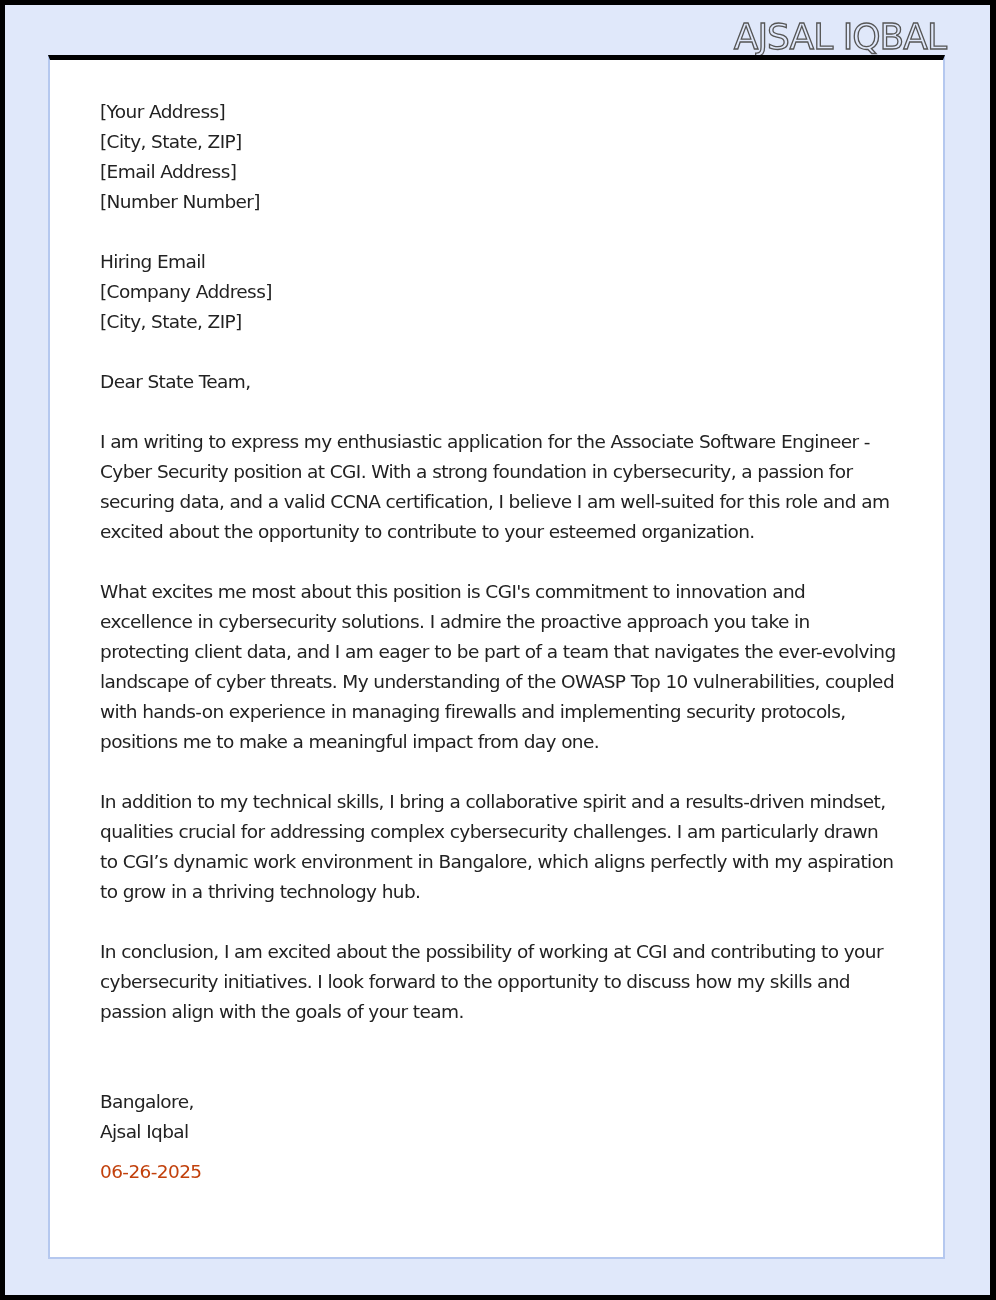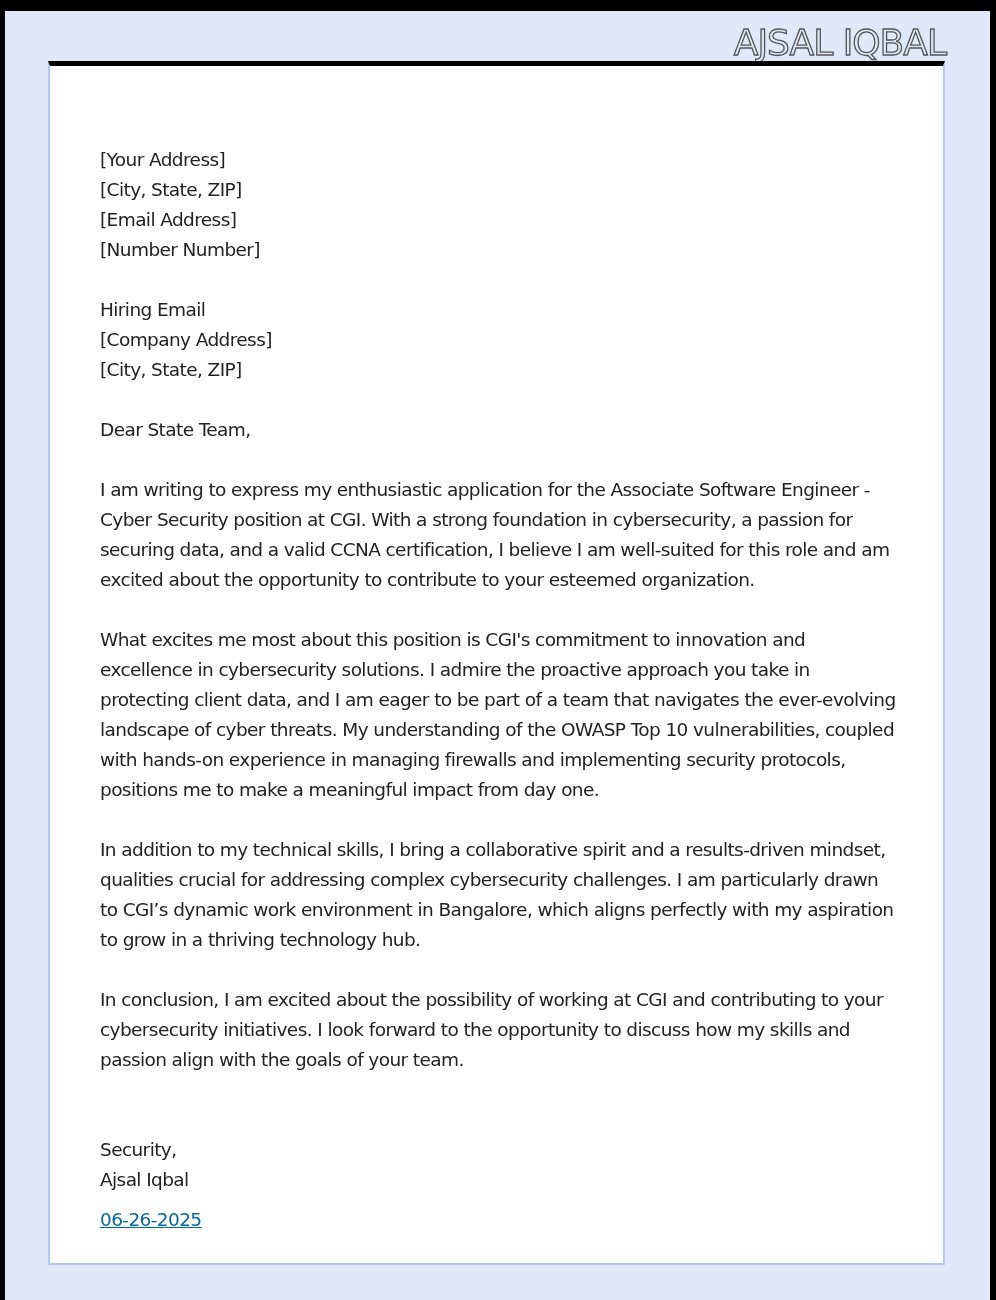--- a/index.html
+++ b/index.html
@@ -3,21 +3,21 @@
 <meta charset="utf-8">
 <style>
   html, body { margin: 0; padding: 0; }
   body {
     width: 996px; height: 1300px; overflow: hidden;
     background: #000;
     font-family: "DejaVu Sans", sans-serif;
     position: relative;
   }
   .frame {
-    position: absolute; left: 5px; top: 11px; width: 985px; height: 1290px;
+    position: absolute; left: 5px; top: 5px; width: 985px; height: 1290px;
     background: #e0e8fa;
     overflow: hidden;
   }
   .name {
     position: absolute; right: 44px; top: 12px;
     font-family: "DejaVu Sans", sans-serif;
     font-size: 36px; letter-spacing: -1px;
     color: #e0e8fa;
     -webkit-text-stroke: 1.3px #555;
     line-height: 40px;
@@ -29,28 +29,26 @@
     border-left: 2px solid #b5c8ef;
     border-right: 2px solid #b5c8ef;
     border-bottom: 2px solid #b5c8ef;
     box-sizing: border-box;
   }
   .content {
     position: absolute; left: 95px; top: 92px; width: 800px;
     font-size: 18.5px; line-height: 30px; color: #222;
     font-family: "DejaVu Sans", sans-serif;
     letter-spacing: -0.6px;
-    margin-top: 42px;
   }
   .line { white-space: nowrap; }
   .gap { height: 30px; }
   .para { margin: 0; }
   .date {
-    color: #0369a1;
-    text-decoration: underline;
+    color: #c2410c;
   }
 </style>
 </head>
 <body>
 
 <div class="frame">
   <div class="name">AJSAL IQBAL</div>
   <div class="page">
     
   </div>
@@ -72,18 +70,18 @@
     <div class="gap"></div>
     <p class="para">I am writing to express my enthusiastic application for the Associate Software Engineer - Cyber Security position at CGI. With a strong foundation in cybersecurity, a passion for securing data, and a valid CCNA certification, I believe I am well-suited for this role and am excited about the opportunity to contribute to your esteemed organization.</p>
     <div class="gap"></div>
     <p class="para">What excites me most about this position is CGI's commitment to innovation and excellence in cybersecurity solutions. I admire the proactive approach you take in protecting client data, and I am eager to be part of a team that navigates the ever-evolving landscape of cyber threats. My understanding of the OWASP Top 10 vulnerabilities, coupled with hands-on experience in managing firewalls and implementing security protocols, positions me to make a meaningful impact from day one.</p>
     <div class="gap"></div>
     <p class="para">In addition to my technical skills, I bring a collaborative spirit and a results-driven mindset, qualities crucial for addressing complex cybersecurity challenges. I am particularly drawn to CGI’s dynamic work environment in Bangalore, which aligns perfectly with my aspiration to grow in a thriving technology hub.</p>
     <div class="gap"></div>
     <p class="para">In conclusion, I am excited about the possibility of working at CGI and contributing to your cybersecurity initiatives. I look forward to the opportunity to discuss how my skills and passion align with the goals of your team.</p>
     <div class="gap"></div>
     <div class="gap"></div>
-    <div class="line">Security,</div>
+    <div class="line">Bangalore,</div>
     <div class="line">Ajsal Iqbal</div>
     <div class="gap" style="height:10px"></div>
     <div class="line date">06-26-2025</div>
   </div>
 </div>
 
 </body></html>

